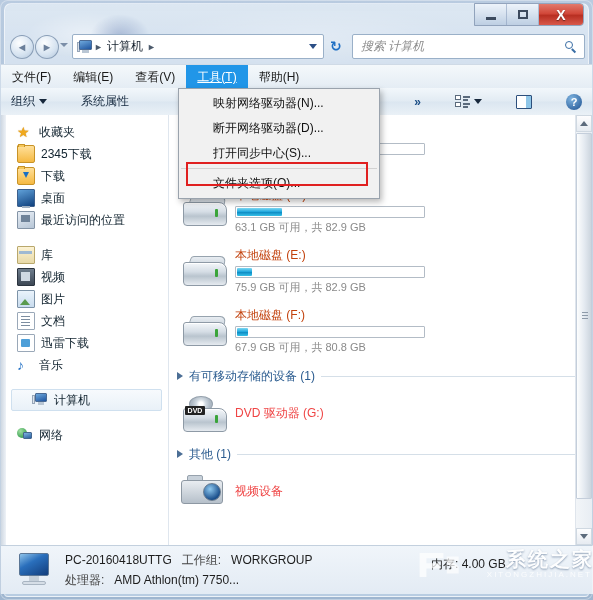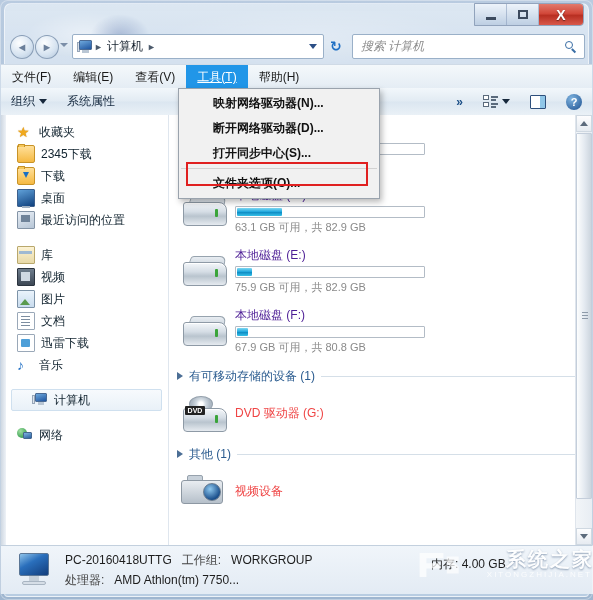--- a/index.html
+++ b/index.html
@@ -78,21 +78,21 @@
     background:linear-gradient(180deg,#f4f8fb,#e4ecf4);
     border-top:1px solid #cfdae6;display:flex;align-items:flex-start;}
   .menuitem{padding:4px 11px;font-size:12px;color:#1a1a1a;height:24px;
     display:flex;align-items:center;box-sizing:border-box;}
   .menuitem.active{background:#2196e8;color:#fff;}
   .menuitem.active span{text-decoration:underline;}
 
   
   .toolbar{position:absolute;left:1px;top:88px;width:591px;height:27px;
     background:linear-gradient(180deg,#f2f7fb 0%,#e2ebf3 48%,#dbe6f0 52%,#eaf1f7 100%);
-    border-bottom:1px solid #b6c6d8;display:flex;align-items:center;}
+    border-bottom:1px solid #b6c6d8;display:flex;align-items:center;gap:14px;}
   .tb-item{font-size:12px;color:#15293f;padding:0 10px;display:flex;align-items:center;gap:4px;height:100%;}
   .tb-caret{width:0;height:0;border-left:4px solid transparent;border-right:4px solid transparent;border-top:5px solid #17283c;}
   .tb-chev{margin-left:auto;font-size:12px;color:#1b4e86;font-weight:bold;padding:0 10px;}
   .view-ico{width:15px;height:13px;position:relative;}
   .view-ico .r{position:absolute;left:0;width:6px;height:5px;border:1px solid #5a6a7c;box-sizing:border-box;background:#fff;}
   .view-ico .r1{top:0;}
   .view-ico .r2{top:7px;}
   .view-ico .l{position:absolute;left:8px;height:1.5px;background:#5a6a7c;}
   .view-ico .l1{top:1px;width:7px;}
   .view-ico .l2{top:4px;width:5px;}
@@ -168,21 +168,21 @@
     background:linear-gradient(180deg,#f4f7fa 0%,#d5dde5 40%,#b9c4ce 60%,#e6ebf0 100%);
     border:1px solid #8e9aa6;box-shadow:inset 0 1px 0 #fff;}
   .dtop{position:absolute;left:8px;top:2px;width:34px;height:12px;border-radius:3px 7px 0 0;
     background:linear-gradient(180deg,#e8edf2,#c2ccd6);border:1px solid #97a3ae;transform:skewX(-18deg);}
   .dled{position:absolute;left:34px;top:15px;width:3px;height:8px;border-radius:1px;background:#3aa43a;}
   .dvd-badge{position:absolute;left:4px;top:6px;width:20px;height:9px;background:#222;color:#fff;
     font-size:7px;font-weight:bold;display:flex;align-items:center;justify-content:center;border-radius:1px;z-index:2;}
   .dvd-disc{position:absolute;left:8px;top:0px;width:22px;height:14px;border-radius:50%;
     background:radial-gradient(circle at 50% 50%,#fff 15%,#cfd8e0 38%,#aeb9c4 70%);border:1px solid #94a0ac;}
   .drive-info{display:flex;flex-direction:column;justify-content:center;gap:2px;}
-  .dname{font-size:12px;color:#4c1d95;}
+  .dname{font-size:12px;color:#c2410c;}
   .dbar{width:190px;height:12px;background:#fff;border:1px solid #b3bcc6;border-radius:1px;padding:1px;box-sizing:border-box;}
   .dfill{height:100%;border-radius:1px;background:linear-gradient(180deg,#7fd8f2 0%,#22a9de 45%,#0f8ec6 55%,#35c0e8 100%);}
   .dfree{font-size:11px;color:#8a8a8a;}
   .device{display:flex;align-items:center;padding-left:12px;height:52px;gap:8px;}
   .cam{width:46px;height:34px;position:relative;flex:none;}
   .cam-body{position:absolute;left:0;top:6px;width:40px;height:22px;border-radius:3px;
     background:linear-gradient(180deg,#e9edf1,#b6c0ca);border:1px solid #8d98a3;}
   .cam-lens{position:absolute;left:22px;top:9px;width:16px;height:16px;border-radius:50%;
     background:radial-gradient(circle at 38% 32%,#8ec8ef,#1b4f8c 70%);border:1px solid #6a7c90;}
   .cam-top{position:absolute;left:6px;top:1px;width:14px;height:6px;border-radius:2px 2px 0 0;background:#c8d1da;border:1px solid #97a2ad;}
@@ -220,21 +220,21 @@
   
   .wm{position:absolute;right:6px;bottom:6px;width:190px;height:44px;pointer-events:none;}
   .wm-txt{position:absolute;right:4px;top:2px;font-size:20px;font-weight:bold;color:#ffffff;
     letter-spacing:2px;text-shadow:0 1px 2px rgba(120,140,165,.9);opacity:.92;text-align:center;}
   .wm-sub{position:absolute;right:6px;top:26px;font-size:8px;letter-spacing:2px;color:#ffffff;opacity:.8;}
   .wm-logo{position:absolute;left:6px;top:4px;width:52px;height:34px;opacity:.85;}
 
   
   .dropdown{position:absolute;left:178px;top:88px;width:200px;
     background:#f1f1f1;border:1px solid #9aa3ad;box-shadow:2px 3px 6px rgba(0,0,0,.28);
-    padding:2px 0;z-index:40;font-weight:bold;}
+    padding:2px 0;z-index:40;}
   .dd-item{height:25px;display:flex;align-items:center;padding-left:34px;font-size:12px;color:#111;}
   .dd-sep{height:1px;background:#d2d2d2;margin:2px 2px 2px 2px;}
   .dd-highlight{position:absolute;left:8px;width:182px;height:24px;border:2px solid #e02020;box-sizing:border-box;z-index:45;pointer-events:none;}
 
   
   .edge{position:absolute;left:0;top:0;width:593px;height:600px;border-radius:8px;
     box-shadow:inset 0 0 0 1px rgba(255,255,255,.35);pointer-events:none;}
 </style>
 </head>
 <body>

